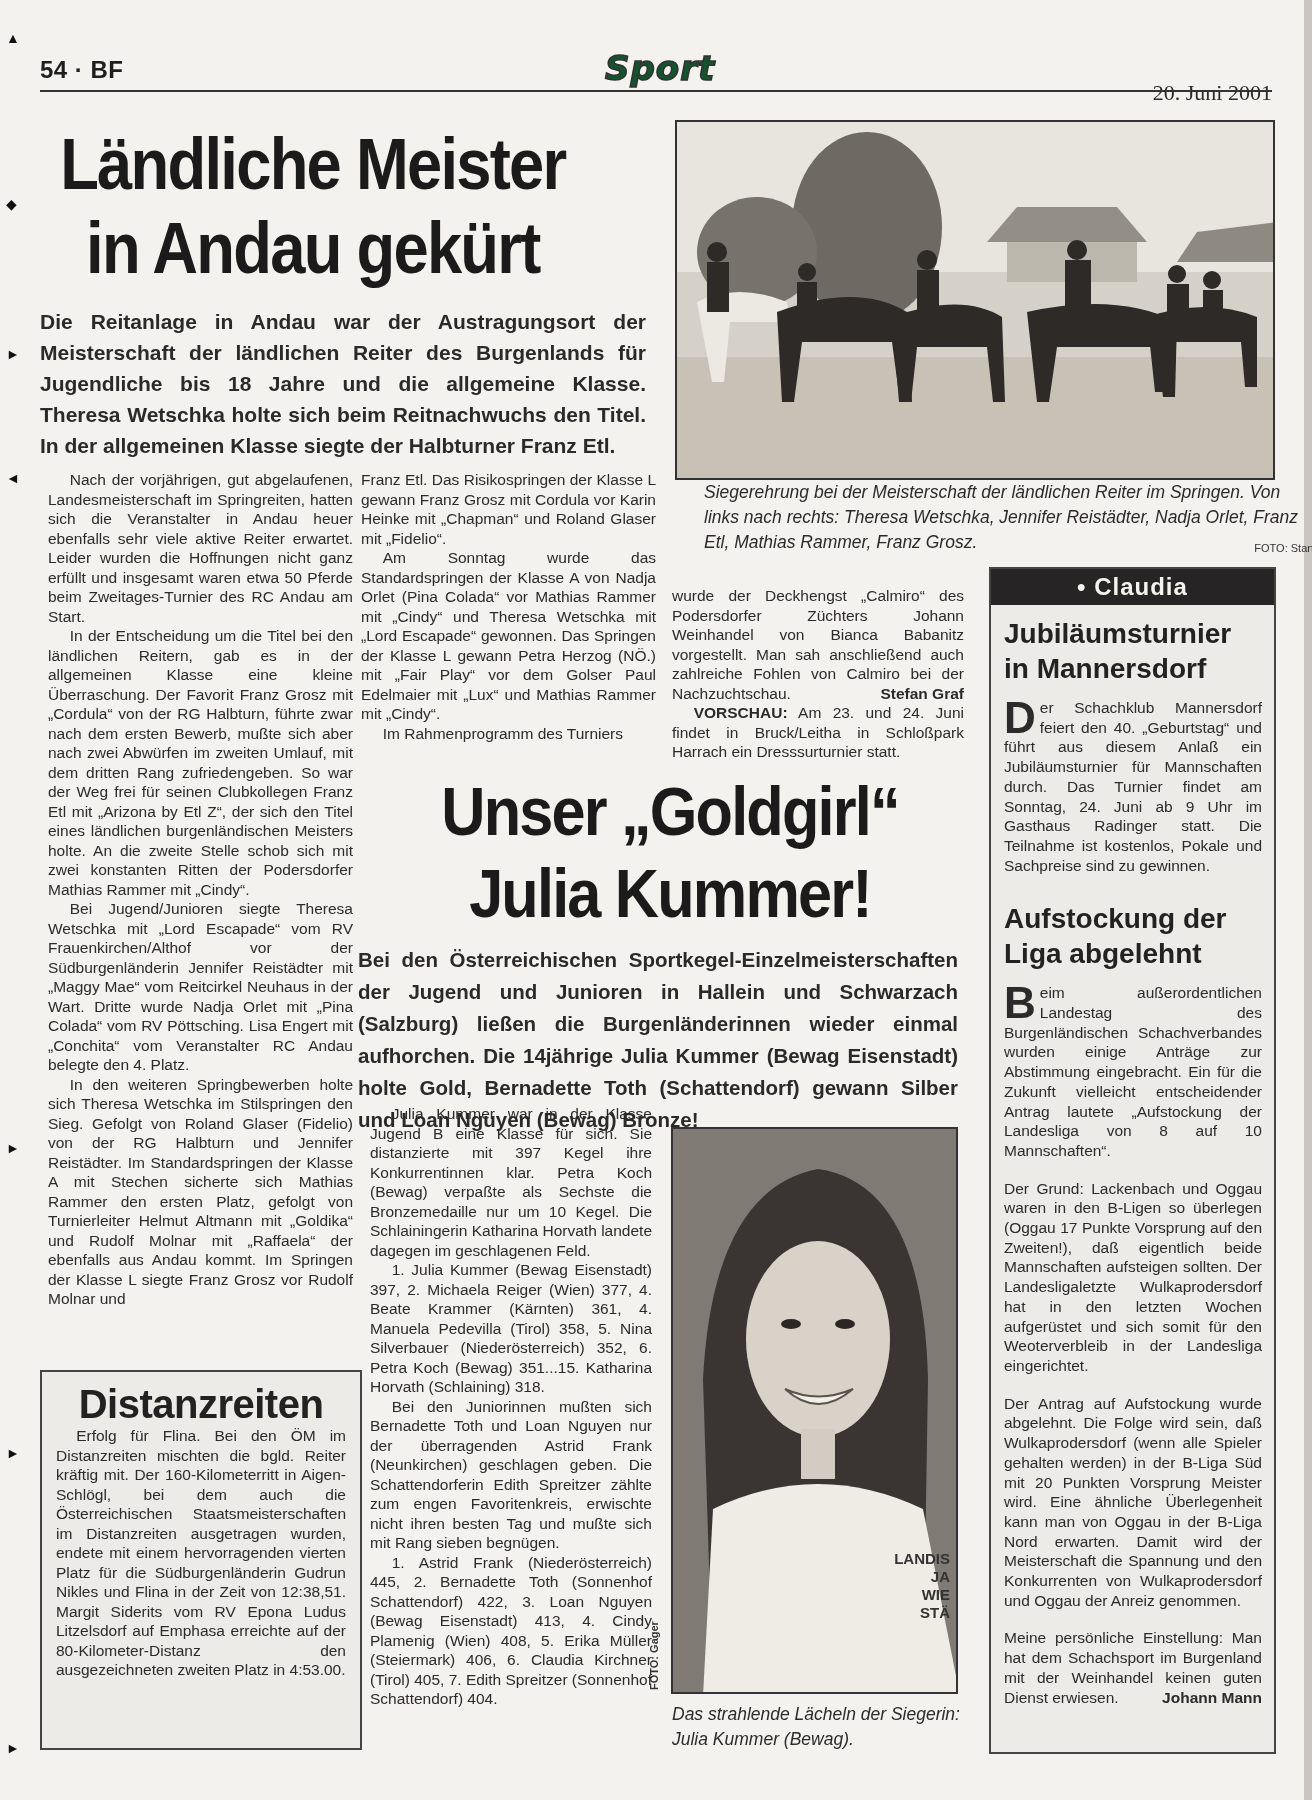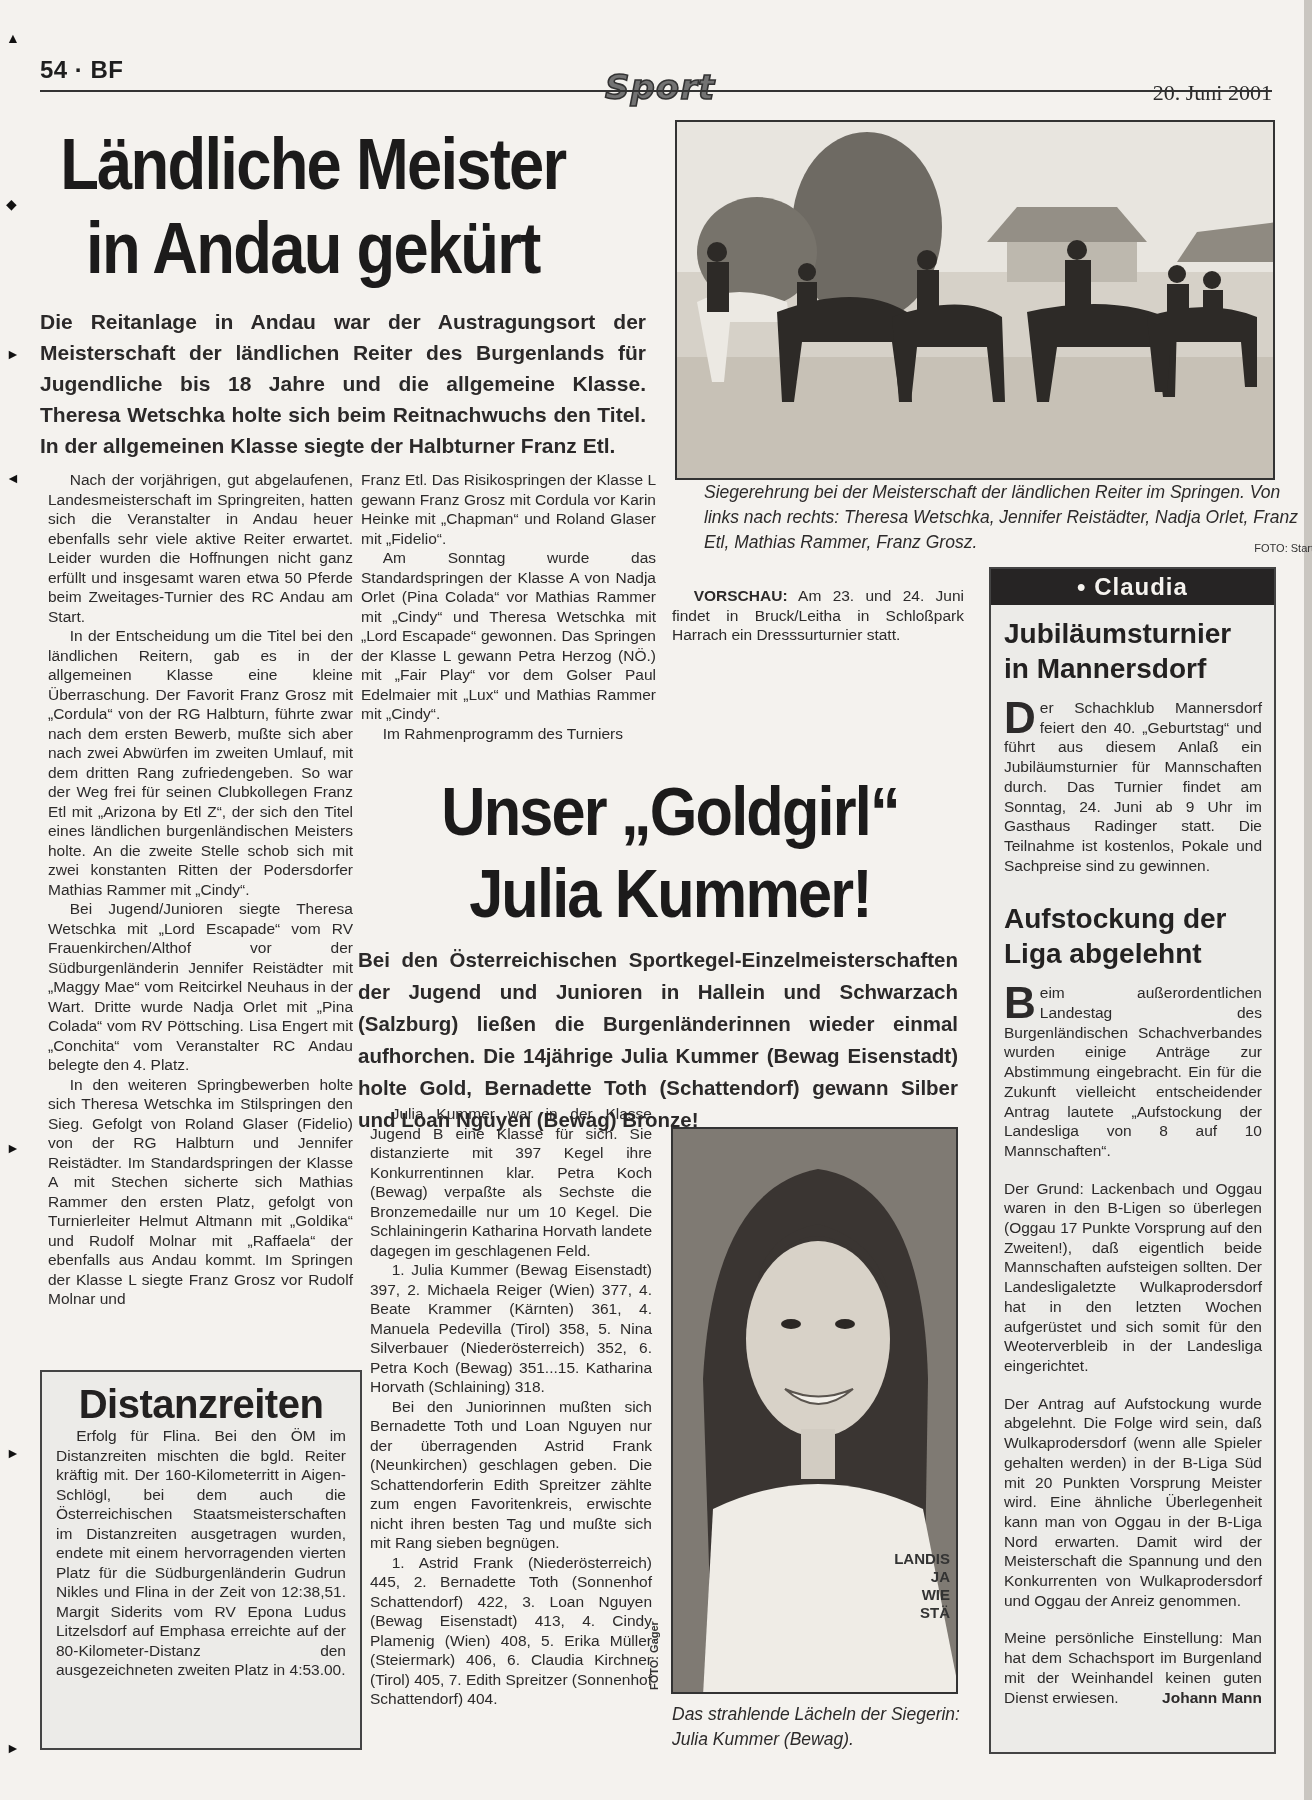--- a/index.html
+++ b/index.html
@@ -8,23 +8,22 @@
     background: #f4f2ee;
     color: #262424;
     font-family: "Liberation Sans", "DejaVu Sans", sans-serif;
     position: relative;
     overflow: hidden;
   }
   .abs { position: absolute; }
   .masthead-num { left: 40px; top: 56px; font-size: 24px; font-weight: bold; letter-spacing: 0.5px; color: #1e1e1e; }
   .masthead-sport {
     left: 605px; top: 48px; font-size: 34px; font-style: italic; font-weight: bold;
-    color: #737373; -webkit-text-stroke: 1.6px #333; letter-spacing: 1px;
+    color: #14532d; -webkit-text-stroke: 1.6px #333; letter-spacing: 1px;
     font-family: "DejaVu Sans", sans-serif;
-    margin-top: 19px;
   }
   .masthead-date { right: 40px; top: 56px; font-size: 22px; font-family: "Liberation Serif", serif; color: #2a2a2a; margin-top: 24px; }
   .masthead-rule { left: 40px; top: 90px; width: 1232px; height: 2px; background: #333; }
   .edge-bar { right: 0; top: 0; width: 8px; height: 1800px; background: #c9c6c0; }
   .margin-mark { left: 6px; font-size: 14px; color: #111; }
 
   .headline1 {
     left: 40px; top: 122px; width: 620px; font-size: 72px; line-height: 84px; font-weight: bold;
     text-align: center; letter-spacing: -2px; color: #1c1b1b; transform: scaleX(0.88); transform-origin: left top;
   }
@@ -133,20 +132,24 @@
     <p>In der Entscheidung um die Titel bei den ländlichen Reitern, gab es in der allgemeinen Klasse eine kleine Überraschung. Der Favorit Franz Grosz mit „Cordula“ von der RG Halbturn, führte zwar nach dem ersten Bewerb, mußte sich aber nach zwei Abwürfen im zweiten Umlauf, mit dem dritten Rang zufriedengeben. So war der Weg frei für seinen Clubkollegen Franz Etl mit „Arizona by Etl Z“, der sich den Titel eines ländlichen burgenländischen Meisters holte. An die zweite Stelle schob sich mit zwei konstanten Ritten der Podersdorfer Mathias Rammer mit „Cindy“.</p>
     <p>Bei Jugend/Junioren siegte Theresa Wetschka mit „Lord Escapade“ vom RV Frauenkirchen/Althof vor der Südburgenländerin Jennifer Reistädter mit „Maggy Mae“ vom Reitcirkel Neuhaus in der Wart. Dritte wurde Nadja Orlet mit „Pina Colada“ vom RV Pöttsching. Lisa Engert mit „Conchita“ vom Veranstalter RC Andau belegte den 4. Platz.</p>
     <p>In den weiteren Springbewerben holte sich Theresa Wetschka im Stilspringen den Sieg. Gefolgt von Roland Glaser (Fidelio) von der RG Halbturn und Jennifer Reistädter. Im Standardspringen der Klasse A mit Stechen sicherte sich Mathias Rammer den ersten Platz, gefolgt von Turnierleiter Helmut Altmann mit „Goldika“ und Rudolf Molnar mit „Raffaela“ der ebenfalls aus Andau kommt. Im Springen der Klasse L siegte Franz Grosz vor Rudolf Molnar und</p>
   </div>
   <div class="abs body-col col2">
     <p class="noindent">Franz Etl. Das Risikospringen der Klasse L gewann Franz Grosz mit Cordula vor Karin Heinke mit „Chapman“ und Roland Glaser mit „Fidelio“.</p>
     <p>Am Sonntag wurde das Standardspringen der Klasse A von Nadja Orlet (Pina Colada“ vor Mathias Rammer mit „Cindy“ und Theresa Wetschka mit „Lord Escapade“ gewonnen. Das Springen der Klasse L gewann Petra Herzog (NÖ.) mit „Fair Play“ vor dem Golser Paul Edelmaier mit „Lux“ und Mathias Rammer mit „Cindy“.</p>
     <p>Im Rahmenprogramm des Turniers</p>
   </div>
   <div class="abs body-col col3">
+    <p class="noindent">
+      <span>wurde der Deckhengst „Calmiro“ des Podersdorfer Züchters Johann Weinhandel von Bianca Babanitz vorgestellt. Man sah anschließend auch zahlreiche Fohlen von Calmiro bei der Nachzuchtschau.</span>
+      <span class="byline-right">Stefan Graf</span>
+    </p>
     <p style="clear:both">
       <b>VORSCHAU:</b>
       <span>Am 23. und 24. Juni findet in Bruck/Leitha in Schloßpark Harrach ein Dresssurturnier statt.</span>
     </p>
   </div>
 </article>
 
 <aside class="abs dist-box">
   <h2 class="dist-h">Distanzreiten</h2>
   <div class="dist-text">

